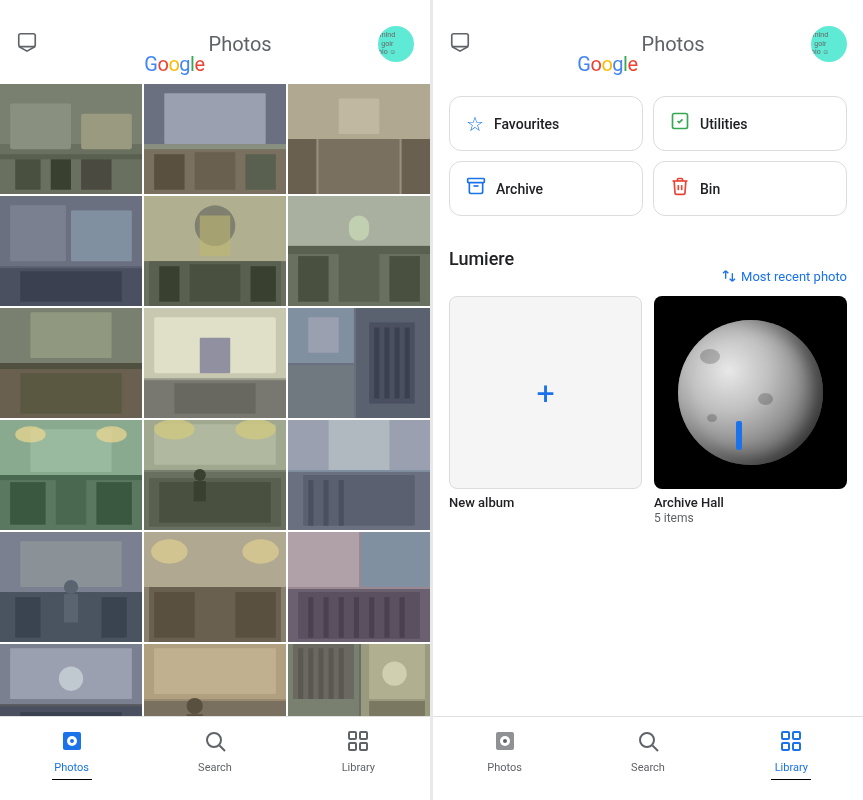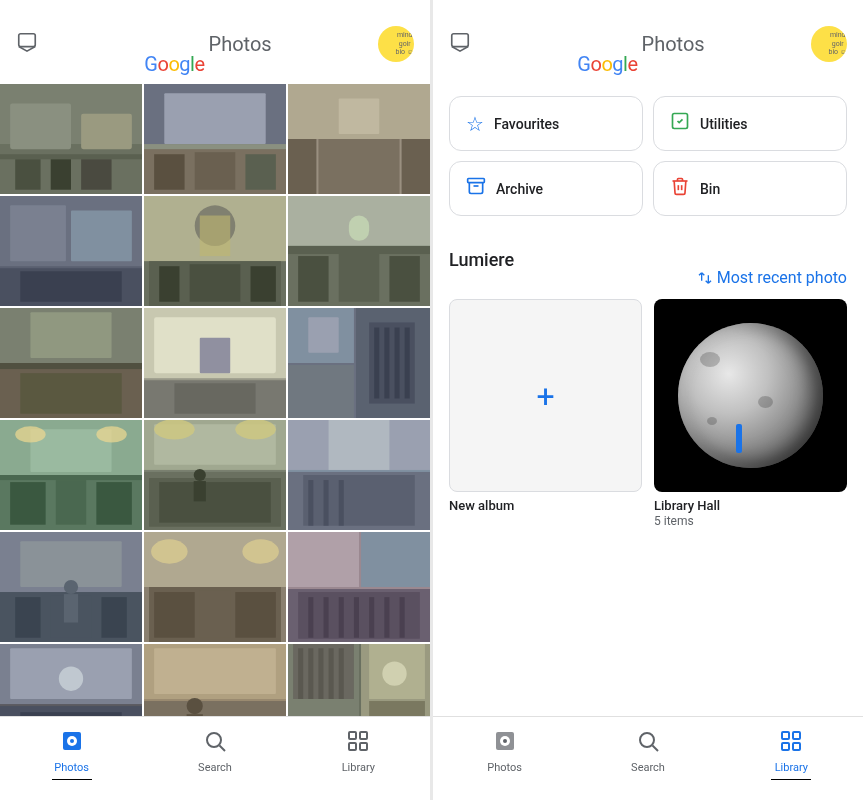--- a/index.html
+++ b/index.html
@@ -62,25 +62,25 @@
       margin-left: 4px;
     }
     .header-icon {
       font-size: 22px;
       color: #5f6368;
       cursor: pointer;
     }
     .avatar-placeholder {
       width: 36px;
       height: 36px;
-      background: #fde047;
+      background: #5eead4;
       border-radius: 50%;
       display: flex;
       align-items: center;
-      justify-content: flex-end;
+      justify-content: flex-start;
       font-size: 9px;
       color: #888;
       text-align: center;
       line-height: 1.1;
       overflow: hidden;
     }
     .avatar-text {
       font-size: 7px;
       color: #666;
       text-align: center;
@@ -177,21 +177,21 @@
     }
     .section-title {
       font-size: 18px;
       font-weight: 500;
       color: #202124;
     }
     .most-recent-link {
       display: flex;
       align-items: center;
       gap: 4px;
-      font-size: 16px;
+      font-size: 13px;
       color: #1a73e8;
       cursor: pointer;
       margin-top: 36px;
     }
 
     .albums-grid {
       display: grid;
       grid-template-columns: 1fr 1fr;
       gap: 12px;
     }
@@ -755,21 +755,21 @@
           <div class="album-thumb">
             <div class="moon-bg">
               <div class="moon-circle">
                 <div class="moon-detail" style="width:20px;height:15px;top:20%;left:15%"></div>
                 <div class="moon-detail" style="width:15px;height:12px;top:50%;left:55%"></div>
                 <div class="moon-detail" style="width:10px;height:8px;top:65%;left:20%"></div>
                 <div class="moon-bar"></div>
               </div>
             </div>
           </div>
-          <div class="album-name">Library Hall</div>
+          <div class="album-name">Archive Hall</div>
           <div class="album-count">5 items</div>
         </div>
 
 
       </div>
     </div>
 
     <div class="bottom-nav">
       <div class="nav-item">
         <span class="nav-icon">

